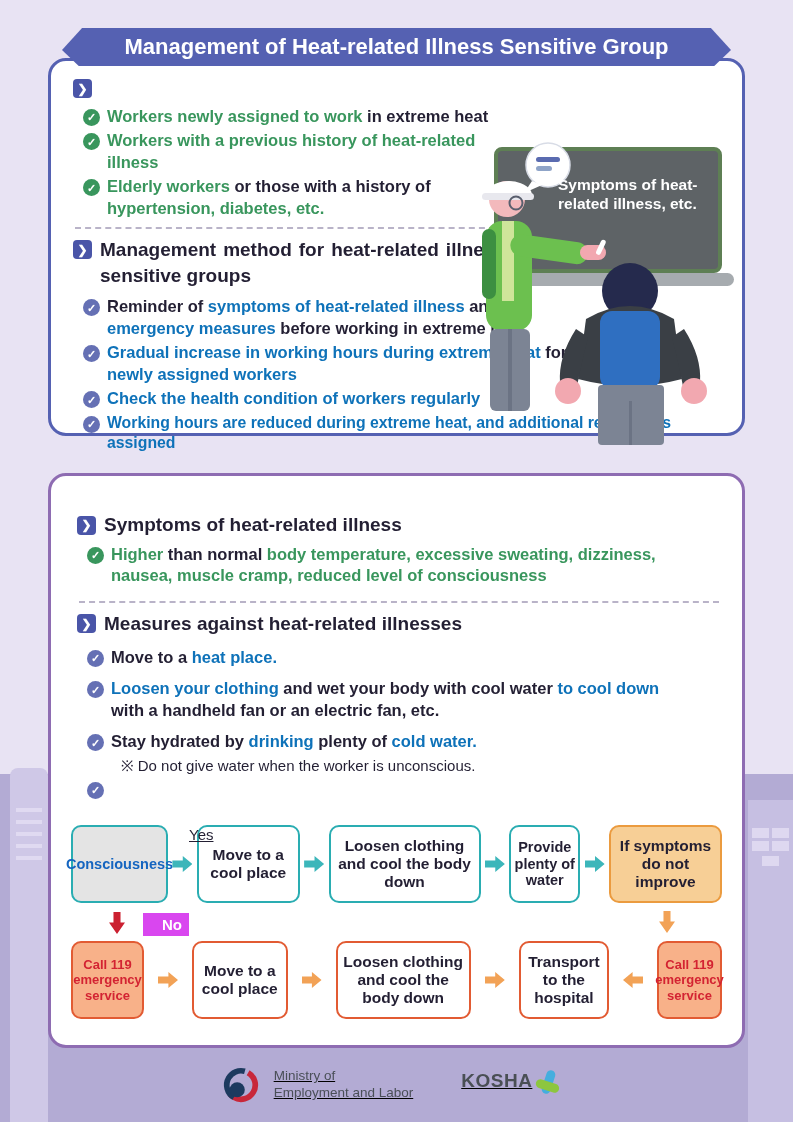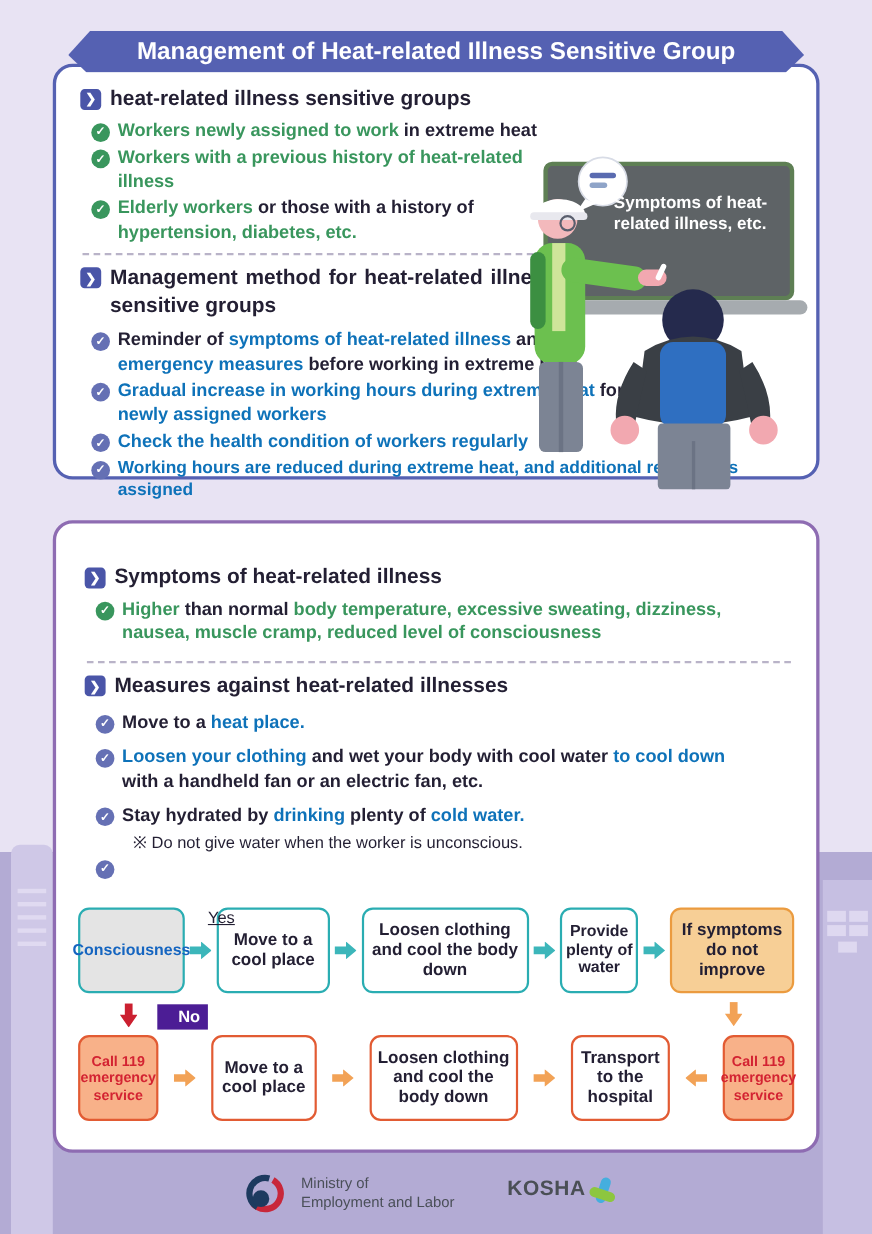--- a/index.html
+++ b/index.html
@@ -74,28 +74,28 @@
   .c119a { width:73px; } .c119b { width:65px; }
   .rb1 { width:107px; } .rb2 { width:152px; } .rb3 { width:101px; }
 
   .arr { flex:0 0 auto; }
   .arr-r { width:20px; height:16px; clip-path:polygon(0 28%,52% 28%,52% 0,100% 50%,52% 100%,52% 72%,0 72%); }
   .arr-l { width:20px; height:16px; clip-path:polygon(100% 28%,48% 28%,48% 0,0 50%,48% 100%,48% 72%,100% 72%); }
   .arr-d { position:absolute; width:16px; height:22px; clip-path:polygon(28% 0,72% 0,72% 48%,100% 48%,50% 100%,0 48%,28% 48%); }
   .teal-a { background:#3cb6ba; } .org-a { background:#f2a256; } .red-a { background:#cb2030; }
 
   .yes-lbl { position:absolute; left:118px; top:2px; font-size:15px; color:#231f33;text-decoration:underline; }
-  .no-badge { position:absolute; left:72px; top:89px; width:46px; height:23px; background:#4c1d95;
+  .no-badge { position:absolute; left:72px; top:89px; width:46px; height:23px; background:#d946ef;
               color:#fff; font-weight:bold; font-size:15px; display:flex; align-items:center; justify-content:center;padding-left:12px; }
   .red-down { left:38px; top:88px; }
   .org-down { left:588px; top:87px; }
 
   
   .footer { position:absolute; left:0; top:1066px; width:783px; display:flex; align-items:center;
-            justify-content:center; gap:14px; }
+            justify-content:center; gap:14px;text-decoration:underline; }
   .mol-text { font-size:13.5px; color:#4a4f58; line-height:1.25; }
   .kosha-wrap { display:flex; align-items:flex-start; margin-left:34px; }
   .kosha-txt { font-weight:bold; font-size:19px; color:#4a4f55; letter-spacing:0.5px; }
   .kosha-logo { position:relative; width:26px; height:30px; margin-left:3px; }
   .kosha-logo .bar { position:absolute; width:9px; height:24px; border-radius:5px; }
   .kbar1 { left:9px; top:0px; background:#45aede; transform:rotate(18deg); }
   .kbar2 { left:8px; top:4px; background:#8dc63f; transform:rotate(-72deg); }
 </style>
 </head>
 <body>
@@ -119,21 +119,20 @@
 
   <div class="banner banner1">
     <span>Management of Heat-related Illness Sensitive Group</span>
   </div>
 
   <div class="card card1">
     <div class="pad1">
 
       <div class="sec-h h19">
         <span class="bullet">❯</span>
-        <span>heat-related illness sensitive groups</span>
       </div>
 
       <div class="list">
         <div class="li w440">
           <span class="chk gc">✓</span>
           <span><span class="g">Workers newly assigned to work</span><span class="d"> in extreme heat</span></span>
         </div>
         <div class="li w440">
           <span class="chk gc">✓</span>
           <span><span class="g">Workers with a previous history of heat-related illness</span></span>

